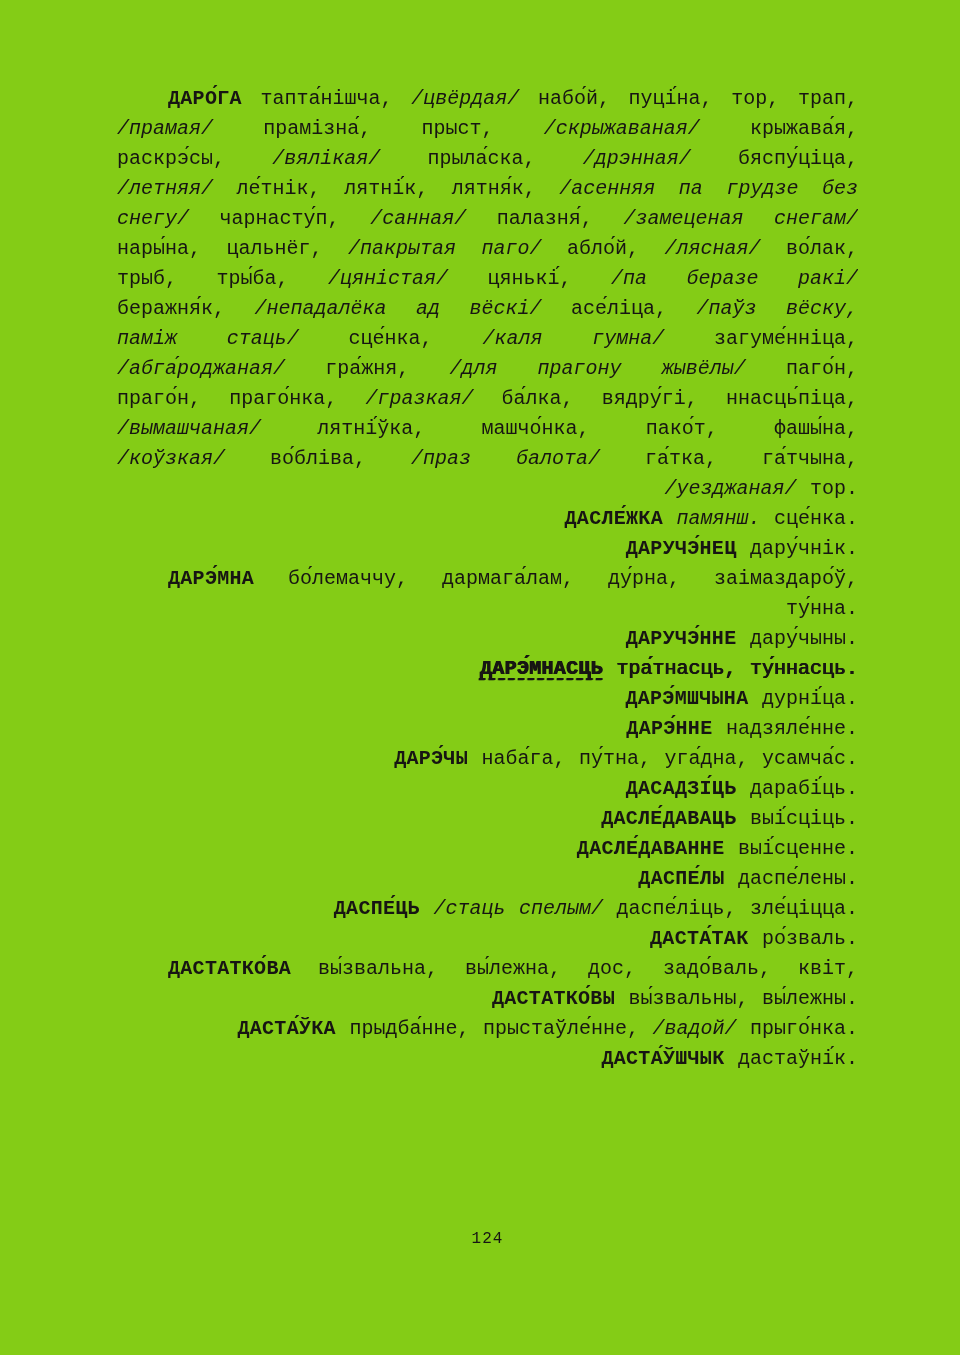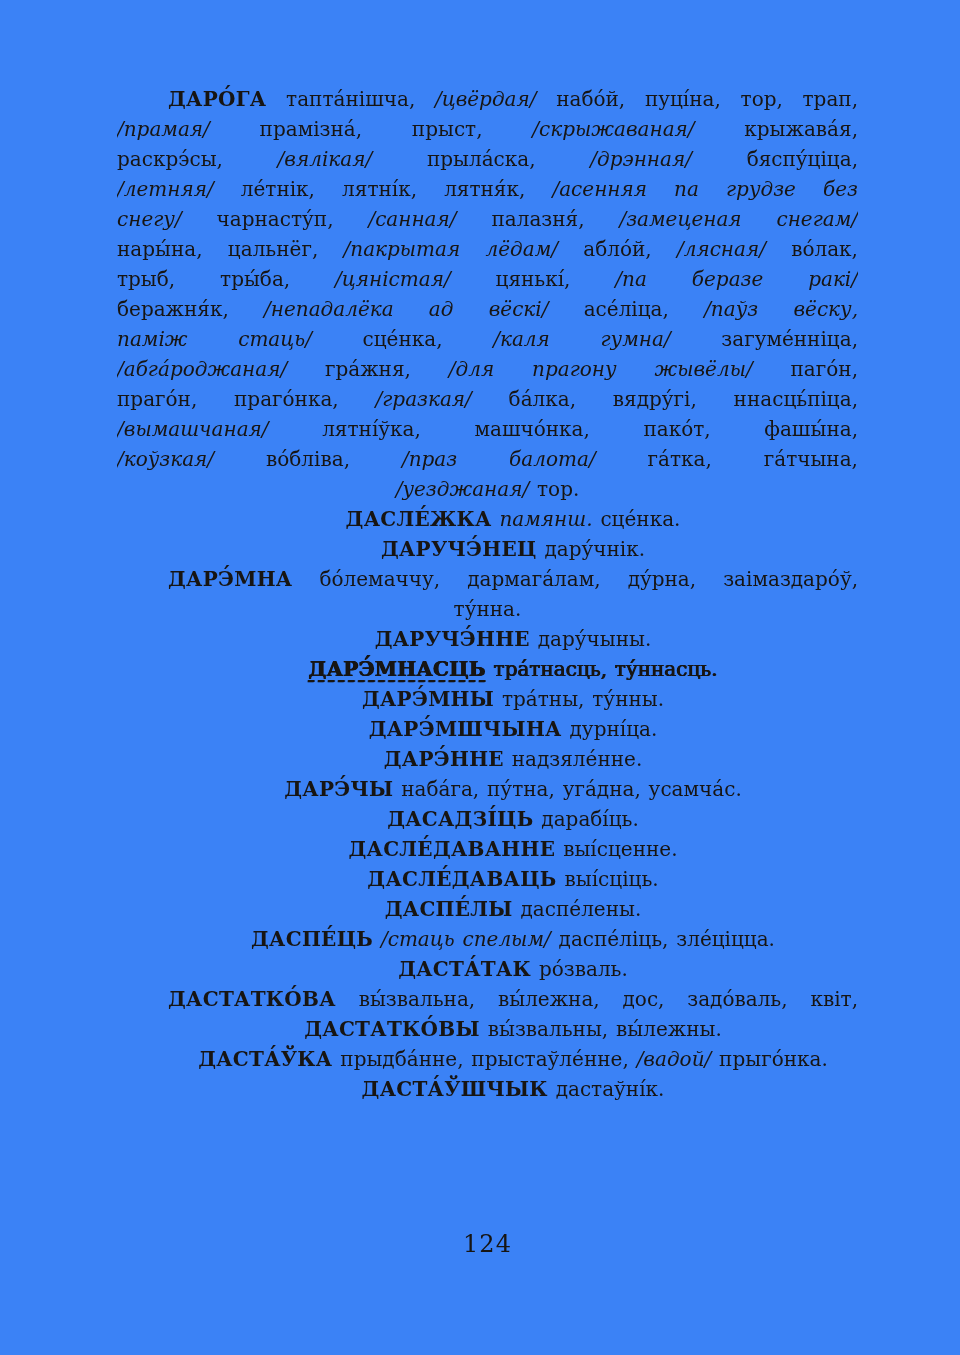--- a/index.html
+++ b/index.html
@@ -20,21 +20,21 @@
     top: 84px;
     width: 741px;
     font-size: 20px;
     word-spacing: 1.5px;
   }
   .entry { }
   .line {
     height: 30px;
     line-height: 30px;
     overflow: hidden;
-    text-align: center;
+    text-align: right;
     white-space: normal;
   }
   .line.ind { padding-left: 51px; }
   .line.j { text-align: justify; }
   .line.j::after { content: ""; display: inline-block; width: 100%; }
   .hw { font-weight: bold; letter-spacing: 0.3px; }
   .i { font-style: italic; }
   .n { }
   
   .smudged { text-shadow: 0.6px 0 0 currentColor, -0.4px 0.3px 0 currentColor; }
@@ -43,36 +43,36 @@
     text-decoration-style: dashed;
     text-decoration-thickness: 2px;
     text-underline-offset: 4px;
   }
   .page-number {
     position: absolute;
     left: 117px;
     top: 1230px;
     width: 741px;
     text-align: center;
-    font-size: 24px;
+    font-size: 16px;
     letter-spacing: 1px;
   }
 </style>
 </head>
 <body>
 
-<div class="page" style="background: #3b82f6; color: rgb(23, 21, 19);">
+<div class="page" style="background: #84cc16; color: rgb(23, 21, 19); font-family: Liberation Mono, monospace;">
   <div class="text-block">
       <div class="entry">
         <div class="line ind j"><span class="hw">ДАРО́ГА</span><span class="n"> тапта́нішча, </span><span class="i">/цвёрдая/</span><span class="n"> набо́й, пуці́на, тор, трап,</span></div>
         <div class="line j"><span class="i">/прамая/</span><span class="n"> прамізна́, прыст, </span><span class="i">/скрыжаваная/</span><span class="n"> крыжава́я,</span></div>
         <div class="line j"><span class="n">раскрэ́сы, </span><span class="i">/вялікая/</span><span class="n"> прыла́ска, </span><span class="i">/дрэнная/</span><span class="n"> бяспу́ціца,</span></div>
         <div class="line j"><span class="i">/летняя/</span><span class="n"> ле́тнік, лятні́к, лятня́к, </span><span class="i">/асенняя па грудзе без</span></div>
         <div class="line j"><span class="i">снегу/</span><span class="n"> чарнасту́п, </span><span class="i">/санная/</span><span class="n"> палазня́, </span><span class="i">/замеценая снегам/</span></div>
-        <div class="line j"><span class="n">нары́на, цальнёг, </span><span class="i">/пакрытая лёдам/</span><span class="n"> абло́й, </span><span class="i">/лясная/</span><span class="n"> во́лак,</span></div>
+        <div class="line j"><span class="n">нары́на, цальнёг, </span><span class="i">/пакрытая паго/</span><span class="n"> абло́й, </span><span class="i">/лясная/</span><span class="n"> во́лак,</span></div>
         <div class="line j"><span class="n">трыб, тры́ба, </span><span class="i">/цяністая/</span><span class="n"> цянькі́, </span><span class="i">/па беразе ракі/</span></div>
         <div class="line j"><span class="n">беражня́к, </span><span class="i">/непадалёка ад вёскі/</span><span class="n"> асе́ліца, </span><span class="i">/паўз вёску,</span></div>
         <div class="line j"><span class="i">паміж стаць/</span><span class="n"> сце́нка, </span><span class="i">/каля гумна/</span><span class="n"> загуме́нніца,</span></div>
         <div class="line j"><span class="i">/абга́роджаная/</span><span class="n"> гра́жня, </span><span class="i">/для прагону жывёлы/</span><span class="n"> паго́н,</span></div>
         <div class="line j"><span class="n">праго́н, праго́нка, </span><span class="i">/гразкая/</span><span class="n"> ба́лка, вядру́гі, ннасць́піца,</span></div>
         <div class="line j"><span class="i">/вымашчаная/</span><span class="n"> лятні́ўка, машчо́нка, пако́т, фашы́на,</span></div>
         <div class="line j"><span class="i">/коўзкая/</span><span class="n"> во́бліва, </span><span class="i">/праз балота/</span><span class="n"> га́тка, га́тчына,</span></div>
         <div class="line"><span class="i">/уезджаная/</span><span class="n"> тор.</span></div>
       </div>
       <div class="entry">
@@ -85,39 +85,36 @@
         <div class="line ind j"><span class="hw">ДАРЭ́МНА</span><span class="n"> бо́лемаччу, дармага́лам, ду́рна, заімаздаро́ў,</span></div>
         <div class="line"><span class="n">ту́нна.</span></div>
       </div>
       <div class="entry">
         <div class="line ind"><span class="hw">ДАРУЧЭ́ННЕ</span><span class="n">  дару́чыны.</span></div>
       </div>
       <div class="entry smudged">
         <div class="line ind"><span class="hw">ДАРЭ́МНАСЦЬ</span><span class="n">  тра́тнасць, ту́ннасць.</span></div>
       </div>
       <div class="entry">
-        <div class="line ind"><span class="hw">ДАРЭ́МНЫ</span><span class="n"> тра́тны, ту́нны.</span></div>
-      </div>
-      <div class="entry">
         <div class="line ind"><span class="hw">ДАРЭ́МШЧЫНА</span><span class="n"> дурні́ца.</span></div>
       </div>
       <div class="entry">
         <div class="line ind"><span class="hw">ДАРЭ́ННЕ</span><span class="n"> надзяле́нне.</span></div>
       </div>
       <div class="entry">
         <div class="line ind"><span class="hw">ДАРЭ́ЧЫ</span><span class="n"> наба́га, пу́тна, уга́дна, усамча́с.</span></div>
       </div>
       <div class="entry">
         <div class="line ind"><span class="hw">ДАСАДЗІ́ЦЬ</span><span class="n"> дарабі́ць.</span></div>
       </div>
       <div class="entry">
-        <div class="line ind"><span class="hw">ДАСЛЕ́ДАВАННЕ</span><span class="n"> выі́сценне.</span></div>
+        <div class="line ind"><span class="hw">ДАСЛЕ́ДАВАЦЬ</span><span class="n">  выі́сціць.</span></div>
       </div>
       <div class="entry">
-        <div class="line ind"><span class="hw">ДАСЛЕ́ДАВАЦЬ</span><span class="n">  выі́сціць.</span></div>
+        <div class="line ind"><span class="hw">ДАСЛЕ́ДАВАННЕ</span><span class="n"> выі́сценне.</span></div>
       </div>
       <div class="entry">
         <div class="line ind"><span class="hw">ДАСПЕ́ЛЫ</span><span class="n"> даспе́лены.</span></div>
       </div>
       <div class="entry">
         <div class="line ind"><span class="hw">ДАСПЕ́ЦЬ</span><span class="n"> </span><span class="i">/стаць спелым/</span><span class="n"> даспе́ліць, зле́ціцца.</span></div>
       </div>
       <div class="entry">
         <div class="line ind"><span class="hw">ДАСТА́ТАК</span><span class="n"> ро́зваль.</span></div>
       </div>

